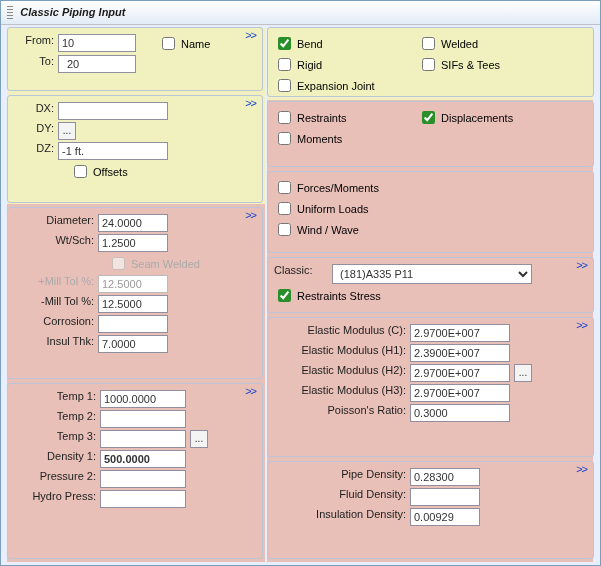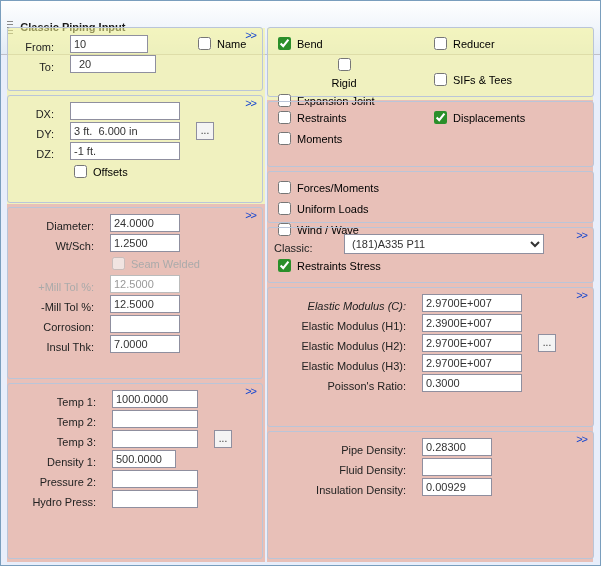--- a/index.html
+++ b/index.html
@@ -1,27 +1,27 @@
 <!DOCTYPE html>
 <html><head>
 <meta charset="utf-8">
 <style>
   * { box-sizing: border-box; font-family: "Segoe UI", Tahoma, sans-serif; font-size: 11px; }
   body { margin: 0; padding: 0; width: 601px; height: 566px; background: #e8e8e8; }
   .window { border: 1px solid #7a9ebd; background: #e8eefb; width: 601px; height: 566px; position: relative; }
-  .titlebar { background: linear-gradient(#fff,#e2ebf6); padding: 19px 6px; font-weight: bold; font-size: 12px; color: #1a1a1a; border-bottom: 1px solid #c0c0c8; }
+  .titlebar { background: linear-gradient(#fff,#e2ebf6); padding: 4px 6px; font-weight: bold; font-size: 12px; color: #1a1a1a; border-bottom: 1px solid #c0c0c8; font-style: italic; }
   .gripper { display:inline-block; width:6px; height:14px; margin-right:4px; vertical-align:middle;
              background: repeating-linear-gradient(#888 0 1px, transparent 1px 3px); }
   .content { position: absolute; top: 24px; left: 4px; right: 4px; bottom: 4px; display: flex; }
   .col { display: flex; flex-direction: column; }
   .left { width: 260px; }
   .right { flex: 1; }
   .panel { border: 1px solid #bac5d8; border-radius: 3px; margin: 2px; padding: 4px 6px 6px 6px; position: relative; }
   .more { position: absolute; top: 1px; right: 6px; color: #1646d0; font-size: 11px; cursor: pointer; letter-spacing: -1px; }
-  .row { display: flex; align-items: flex-end; margin: 2px 0; gap: 16px; }
+  .row { display: flex; align-items: flex-start; margin: 2px 0; gap: 4px; }
   .lbl { text-align: right; color: #222; }
   .lbl-left { text-align: left; color: #222; }
   input[type=text], select.drop {
     height: 18px; border: 1px solid #8f8f9f; background: #fff; padding: 0 3px; color: #333;
   }
   input[type=text].dim { color: #999; border-color:#bbb; }
   .chk { display:inline-flex; align-items:center; gap:3px; }
   .chk input { width:13px; height:13px; }
   .sqbtn { width:18px; height:18px; border:1px solid #8f8f9f; background:#f4f4f4; display:inline-flex; align-items:center; justify-content:center; cursor:pointer; color:#333; font-size:10px; line-height:1; }
   .overlay-yellow { position:absolute; background: rgba(246,244,142,0.55); pointer-events:none; }
@@ -54,33 +54,32 @@
           <span class="lbl" style="width:40px;">From:</span>
           <input type="text" style="width: 78px;" value="10">
           <span style="width:14px;"></span>
           <label class="chk">
             <input type="checkbox" style="">
             <span>Name</span>
           </label>
         </div>
         <div class="row">
           <span class="lbl" style="width:40px;">To:</span>
-          <input type="text" style="width: 86px; padding-left: 8px;" value="20">
+          <input type="text" style="width: 78px; padding-left: 8px;" value="20">
         </div>
       </div>
 
       <div class="panel" style="height:108px;">
         <span class="more">&gt;&gt;</span>
         <div class="row">
           <span class="lbl" style="width:40px;">DX:</span>
           <input type="text" style="width: 110px;" value="">
         </div>
         <div class="row">
           <span class="lbl" style="width:40px;">DY:</span>
-          <input type="text" style="width: 110px;" value="3 ft.  6.000 in">
           <span class="sqbtn">...</span>
         </div>
         <div class="row">
           <span class="lbl" style="width:40px;">DZ:</span>
           <input type="text" style="width: 110px;" value="-1 ft.">
         </div>
         <div class="row" style="margin-left:56px;">
           <label class="chk">
             <input type="checkbox" style="">
             <span>Offsets</span>
@@ -132,21 +131,21 @@
           <span class="lbl" style="width:82px;">Temp 2:</span>
           <input type="text" style="width: 86px;" value="">
         </div>
         <div class="row">
           <span class="lbl" style="width:82px;">Temp 3:</span>
           <input type="text" style="width: 86px;" value="">
           <span class="sqbtn">...</span>
         </div>
         <div class="row">
           <span class="lbl" style="width:82px;">Density 1:</span>
-          <input type="text" style="width: 64px;" value="500.0000">
+          <input type="text" style="width: 86px; font-weight: bold;" value="500.0000">
         </div>
         <div class="row">
           <span class="lbl" style="width:82px;">Pressure 2:</span>
           <input type="text" style="width: 86px;" value="">
         </div>
         <div class="row">
           <span class="lbl" style="width:82px;">Hydro Press:</span>
           <input type="text" style="width: 86px;" value="">
         </div>
       </div>
@@ -156,25 +155,25 @@
     <div class="col right">
 
       <div class="panel" style="height:70px;">
         <div class="row">
           <label class="chk" style="width:140px;">
             <input type="checkbox" class="green-check" checked="" style="">
             <span>Bend</span>
           </label>
           <label class="chk">
             <input type="checkbox" style="">
-            <span>Reducer</span>
-          </label>
-        </div>
-        <div class="row">
-          <label class="chk" style="width:140px;flex-direction:column;">
+            <span>Welded</span>
+          </label>
+        </div>
+        <div class="row">
+          <label class="chk" style="width:140px;">
             <input type="checkbox" style="">
             <span>Rigid</span>
           </label>
           <label class="chk">
             <input type="checkbox" style="">
             <span>SIFs &amp; Tees</span>
           </label>
         </div>
         <div class="row">
           <label class="chk">
@@ -196,21 +195,21 @@
           </label>
         </div>
         <div class="row">
           <label class="chk">
             <input type="checkbox" style="">
             <span>Moments</span>
           </label>
         </div>
       </div>
 
-      <div class="panel" style="height:52px;">
+      <div class="panel" style="height:82px;">
         <div class="row">
             <label class="chk">
           <input type="checkbox" style="">
           <span>Forces/Moments</span>
         </label>
           </div>
         <div class="row">
             <label class="chk">
           <input type="checkbox" style="">
           <span>Uniform Loads</span>
@@ -236,21 +235,21 @@
           <label class="chk">
             <input type="checkbox" class="green-check" checked="" style="">
             <span>Restraints Stress</span>
           </label>
         </div>
       </div>
 
       <div class="panel" style="height:140px;">
         <span class="more">&gt;&gt;</span>
         <div class="row">
-          <span class="lbl" style="width:132px;font-style:italic;">Elastic Modulus (C):</span>
+          <span class="lbl" style="width:132px;">Elastic Modulus (C):</span>
           <input type="text" style="width: 100px;" value="2.9700E+007">
         </div>
         <div class="row">
           <span class="lbl" style="width:132px;">Elastic Modulus (H1):</span>
           <input type="text" style="width: 100px;" value="2.3900E+007">
         </div>
         <div class="row">
           <span class="lbl" style="width:132px;">Elastic Modulus (H2):</span>
           <input type="text" style="width: 100px;" value="2.9700E+007">
           <span class="sqbtn">...</span>

